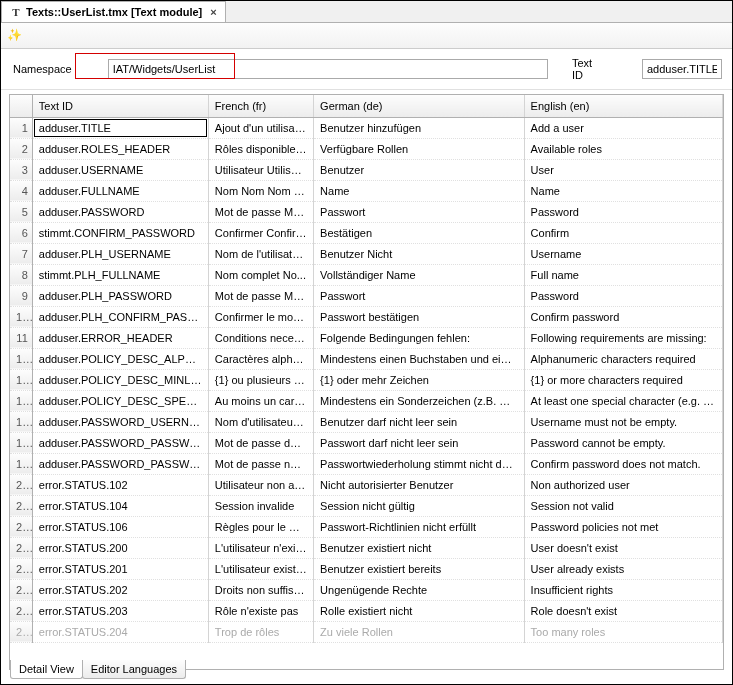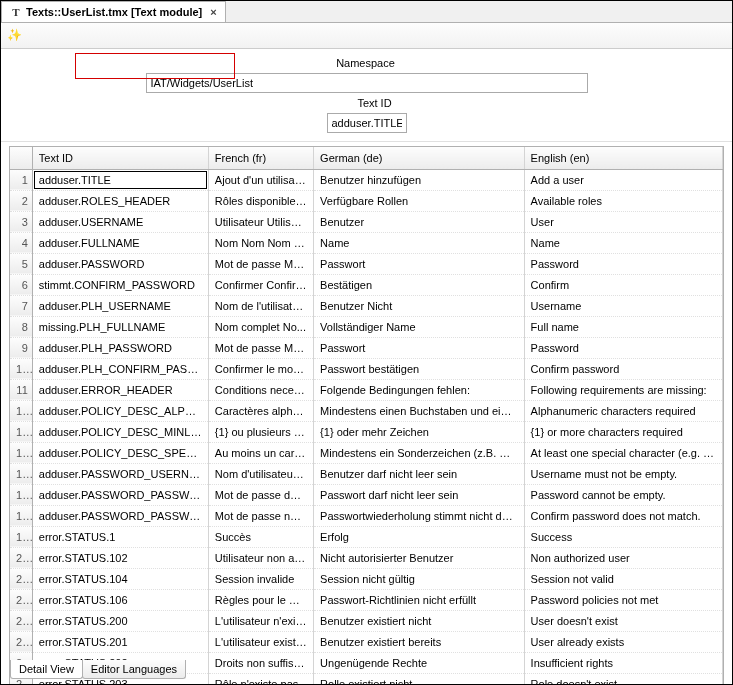--- a/index.html
+++ b/index.html
@@ -60,32 +60,32 @@
       content: "✨";
       font-size: 12px;
       position: absolute;
     }
     .filter-row {
       display: flex;
       align-items: center;
       padding: 8px 10px;
       gap: 4px;
       border-bottom: 1px solid #e0e0e0;
-      flex-direction: column;
     }
     .filter-row label {
       padding: 0 4px 0 2px;
     }
     .filter-row input[type=text] {
       font-family: inherit;
       font-size: 11px;
       border: 1px solid #aaa;
       padding: 2px 4px;
       height: 20px;
       background: #fff;
+      margin-left: 28px;
     }
     .namespace-input {
       width: 442px;
     }
     .highlight-box {
       position: absolute;
       border: 1px solid #d40000;
       pointer-events: none;
     }
     .textid-label { margin-left: 18px; }
@@ -258,21 +258,21 @@
           </tr>
           <tr>
             <td class="rownum">7</td>
             <td>adduser.PLH_USERNAME</td>
             <td>Nom de l'utilisateu...</td>
             <td>Benutzer Nicht</td>
             <td>Username</td>
           </tr>
           <tr>
             <td class="rownum">8</td>
-            <td>missing.PLH_FULLNAME</td>
+            <td>stimmt.PLH_FULLNAME</td>
             <td>Nom complet No...</td>
             <td>Vollständiger Name</td>
             <td>Full name</td>
           </tr>
           <tr>
             <td class="rownum">9</td>
             <td>adduser.PLH_PASSWORD</td>
             <td>Mot de passe Mot...</td>
             <td>Passwort</td>
             <td>Password</td>
@@ -325,27 +325,20 @@
             <td>Mot de passe doit...</td>
             <td>Passwort darf nicht leer sein</td>
             <td>Password cannot be empty.</td>
           </tr>
           <tr>
             <td class="rownum">18</td>
             <td>adduser.PASSWORD_PASSWO...</td>
             <td>Mot de passe ne ...</td>
             <td>Passwortwiederholung stimmt nicht dem ...</td>
             <td>Confirm password does not match.</td>
-          </tr>
-          <tr>
-            <td class="rownum">19</td>
-            <td>error.STATUS.1</td>
-            <td>Succès</td>
-            <td>Erfolg</td>
-            <td>Success</td>
           </tr>
           <tr>
             <td class="rownum">20</td>
             <td>error.STATUS.102</td>
             <td>Utilisateur non aut...</td>
             <td>Nicht autorisierter Benutzer</td>
             <td>Non authorized user</td>
           </tr>
           <tr>
             <td class="rownum">21</td>

